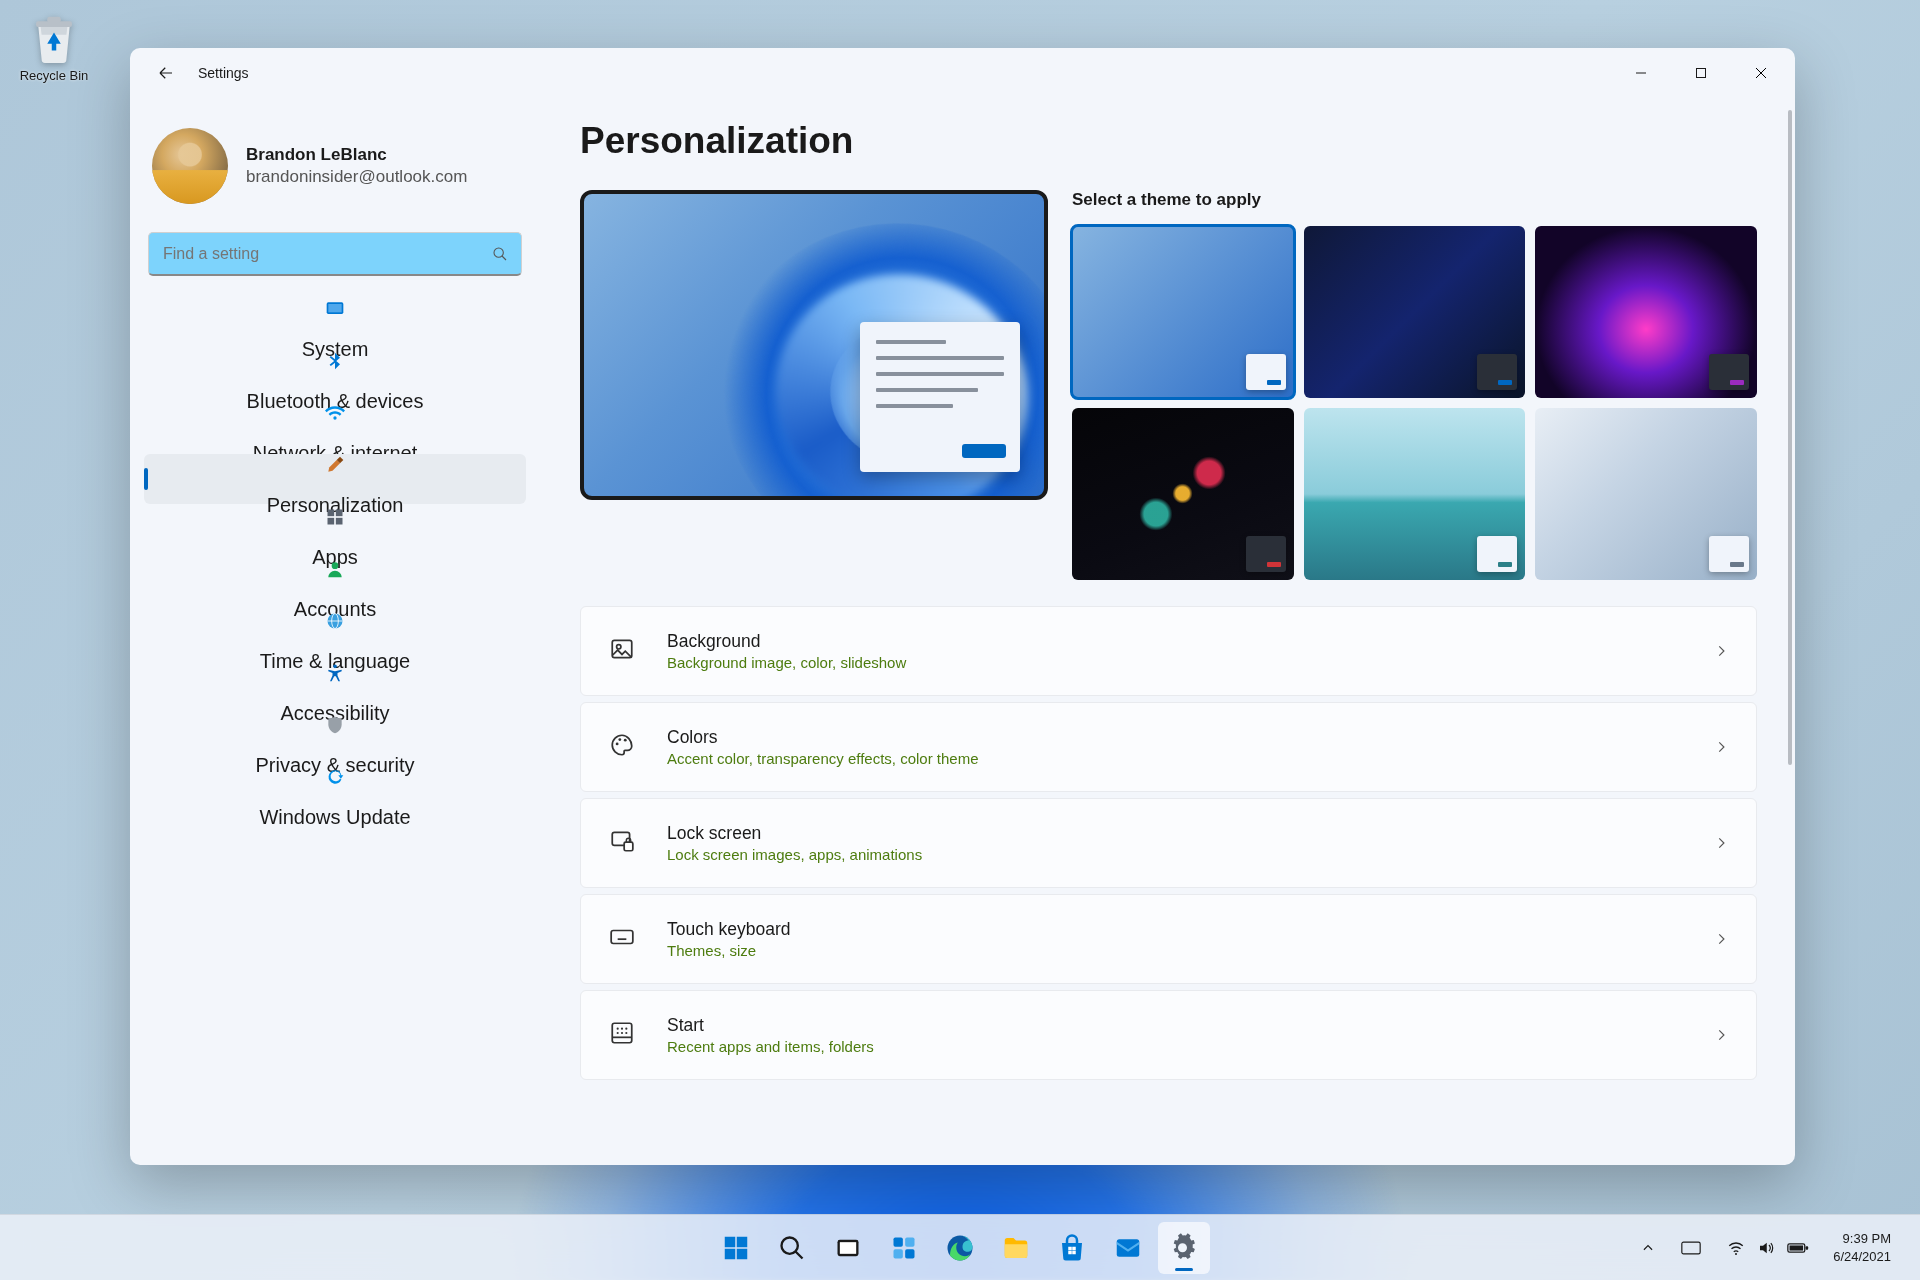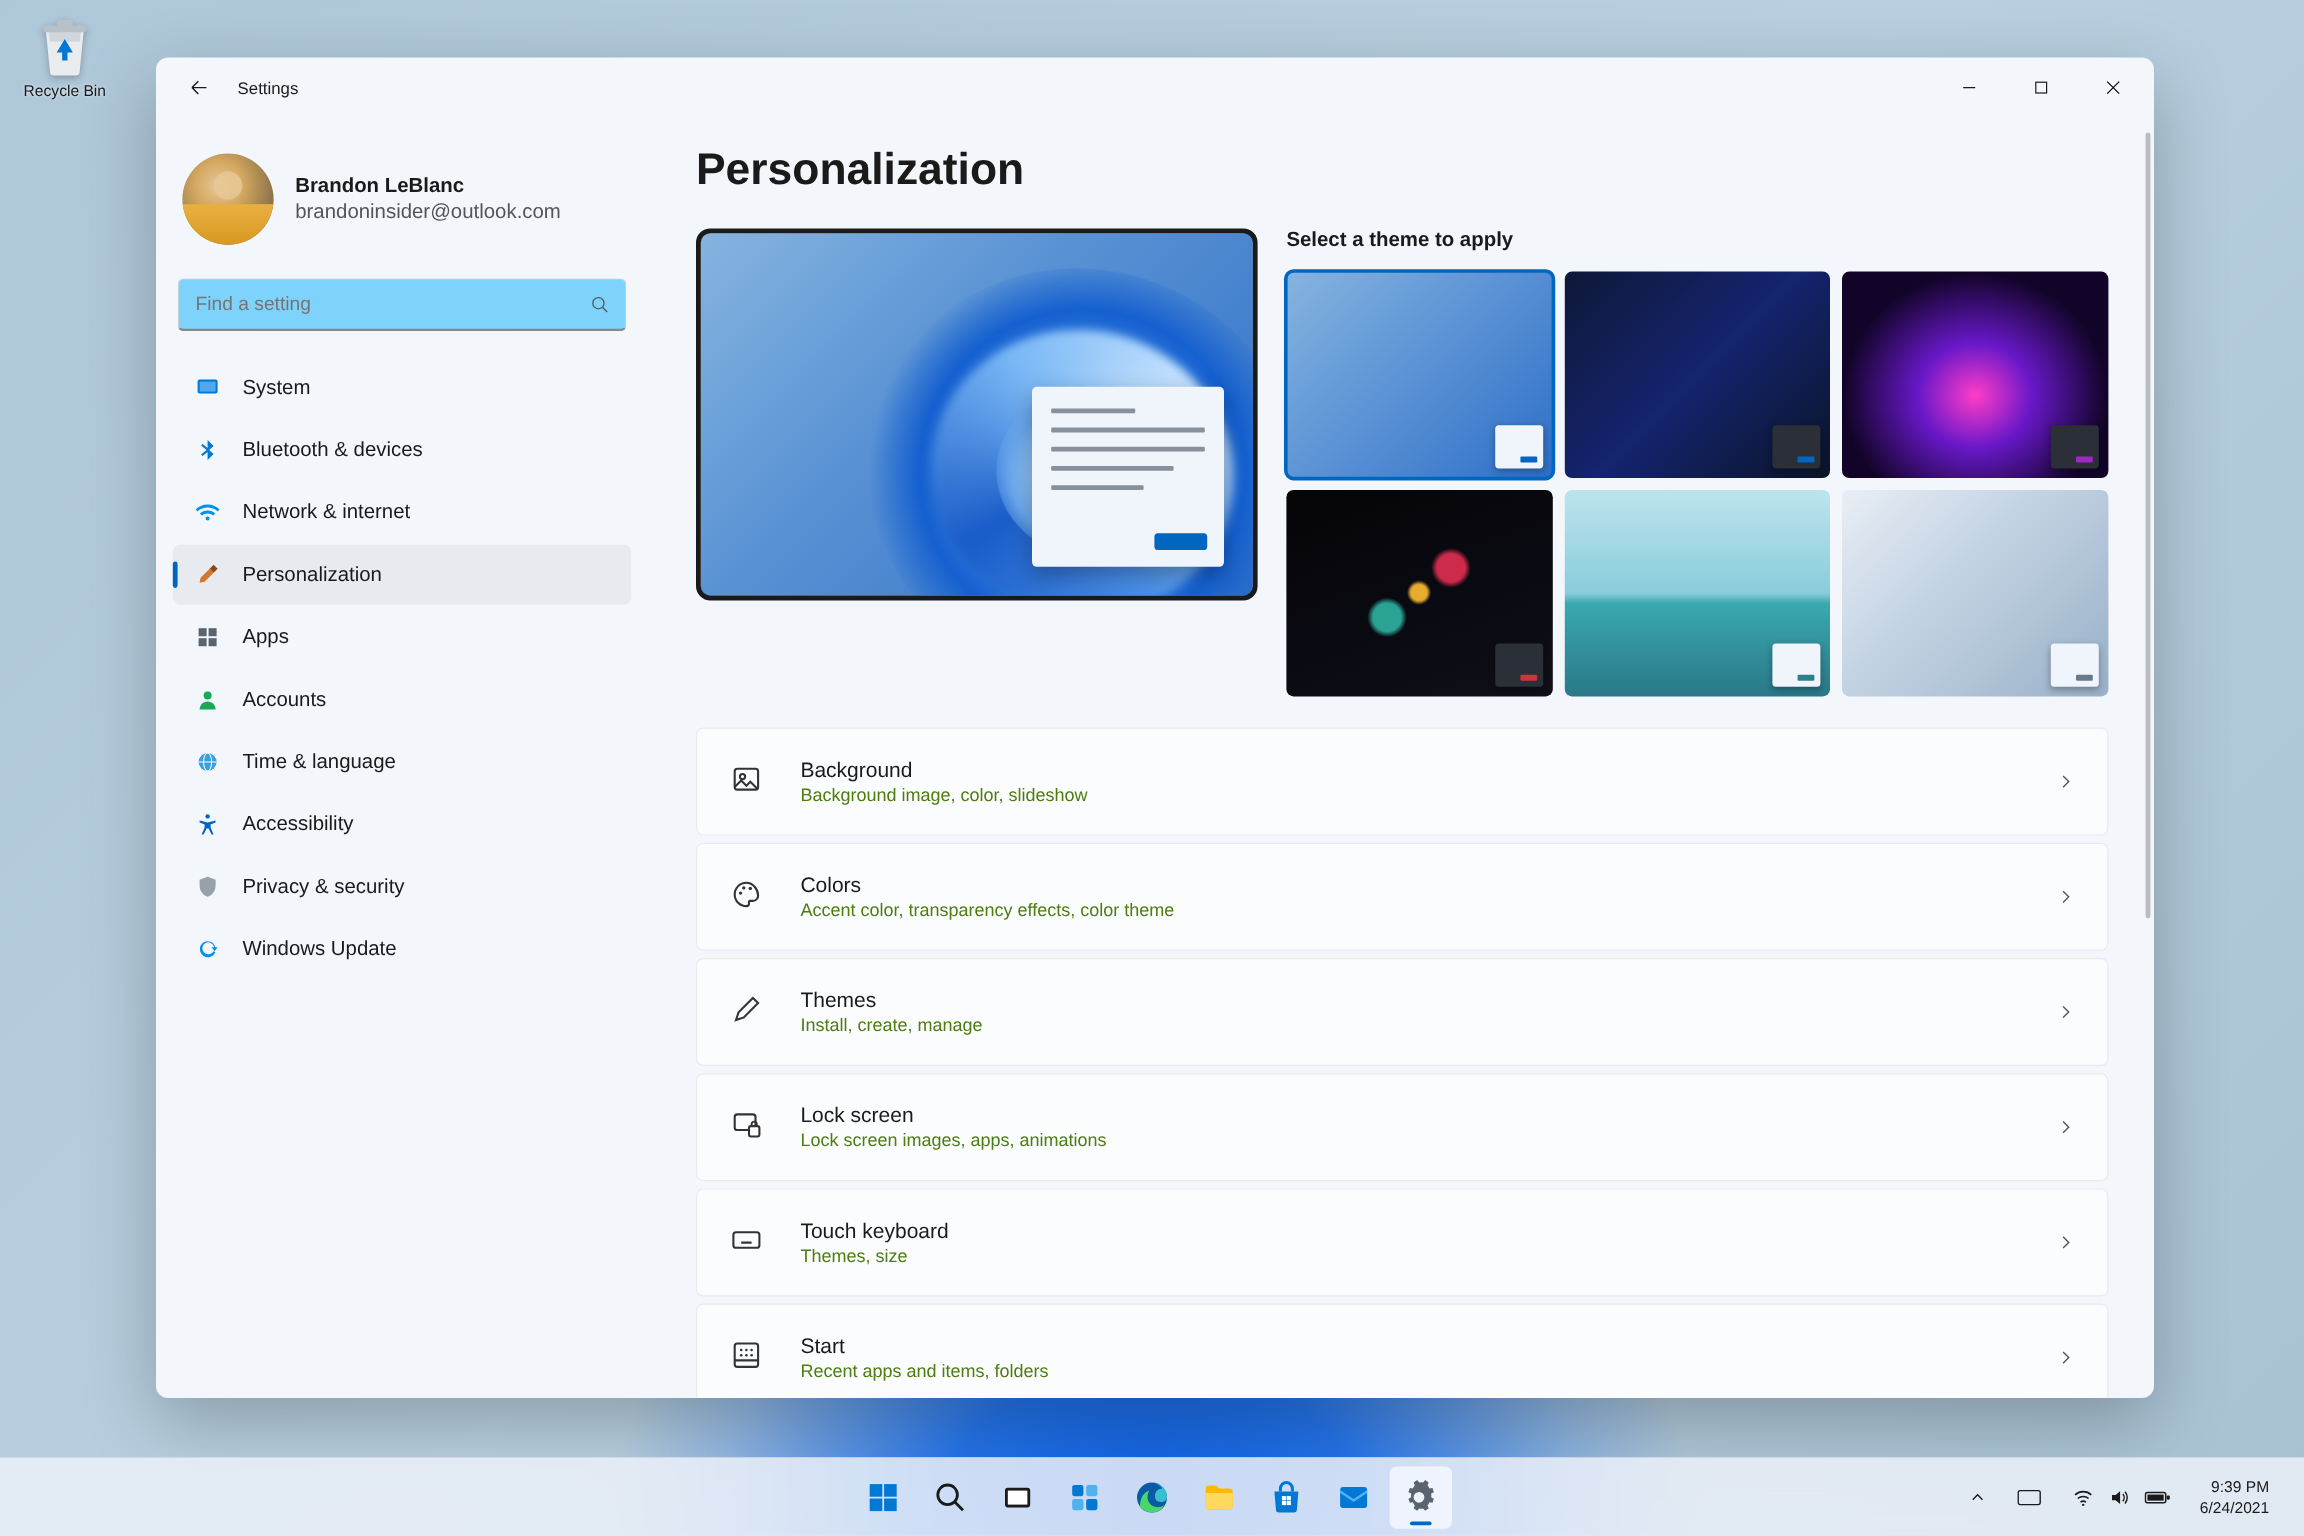--- a/index.html
+++ b/index.html
@@ -36,21 +36,21 @@
 .profile .name { font-size: 17px; font-weight: 600; color: #1a1a1a; }
 .profile .email { font-size: 17px; color: #555; margin-top: 2px; }
 
 .search { position: relative; margin: 4px 4px 22px; }
 .search input { width: 100%; height: 44px; padding: 0 44px 0 14px; font-size: 16px; border: 1px solid #d0d0d0;
   border-bottom: 2px solid #888; border-radius: 5px; background: #7dd3fc; outline: none; }
 .search .s-icon { position: absolute; right: 14px; top: 50%; transform: translateY(-50%); color: #555; }
 
 .nav { display: flex; flex-direction: column; gap: 2px; }
 .nav-item { display: flex; align-items: center; gap: 18px; height: 50px; padding: 0 18px; border-radius: 6px;
-  font-size: 17px; color: #1a1a1a; cursor: pointer; position: relative; }
+  font-size: 20px; color: #1a1a1a; cursor: pointer; position: relative; flex-direction: column; }
 .nav-item.active { background: #e7ebf0; }
 .nav-item.active::before { content: ""; position: absolute; left: 0; top: 14px; bottom: 14px; width: 4px;
   background: #0067c0; border-radius: 2px; }
 .nav-item .ic { width: 22px; height: 22px; display: flex; align-items: center; justify-content: center; flex-shrink: 0; }
 
 .content { flex: 1; padding: 22px 38px 0 40px; overflow-y: auto; position: relative; }
 .scroll-ind { position: absolute; right: 3px; top: 12px; bottom: 120px; width: 4px; }
 .scroll-thumb { position: absolute; right:0; top:0; width:4px; height: 70%; background: #b8bcc2; border-radius: 2px; }
 .page-title { font-size: 37px; font-weight: 600; color: #1a1a1a; margin-bottom: 28px; }
 
@@ -356,36 +356,20 @@
             </div>
           <span class="chevron">
               <svg width="14" height="14" viewBox="0 0 24 24">
                 <path fill="none" stroke="#555" stroke-width="2" d="M9 4l8 8-8 8"></path>
               </svg>
             </span>
         </div>
         <div class="setting-row">
           <span class="r-icon">
               <svg width="26" height="26" viewBox="0 0 24 24">
-                <path fill="none" stroke="#333" stroke-width="1.6" d="M4 20l2-6L17 3l4 4L10 18z"></path>
-              </svg>
-            </span>
-          <div class="r-text">
-              <div class="r-title">Themes</div>
-              <div class="r-sub">Install, create, manage</div>
-            </div>
-          <span class="chevron">
-              <svg width="14" height="14" viewBox="0 0 24 24">
-                <path fill="none" stroke="#555" stroke-width="2" d="M9 4l8 8-8 8"></path>
-              </svg>
-            </span>
-        </div>
-        <div class="setting-row">
-          <span class="r-icon">
-              <svg width="26" height="26" viewBox="0 0 24 24">
                 <rect x="3" y="4" width="16" height="12" rx="2" fill="none" stroke="#333" stroke-width="1.6"></rect>
                 <rect x="14" y="13" width="8" height="8" rx="1.5" fill="#fff" stroke="#333" stroke-width="1.6"></rect>
                 <path fill="none" stroke="#333" stroke-width="1.4" d="M16 13v-1.5a2 2 0 0 1 4 0V13"></path>
               </svg>
             </span>
           <div class="r-text">
               <div class="r-title">Lock screen</div>
               <div class="r-sub">Lock screen images, apps, animations</div>
             </div>
           <span class="chevron">

